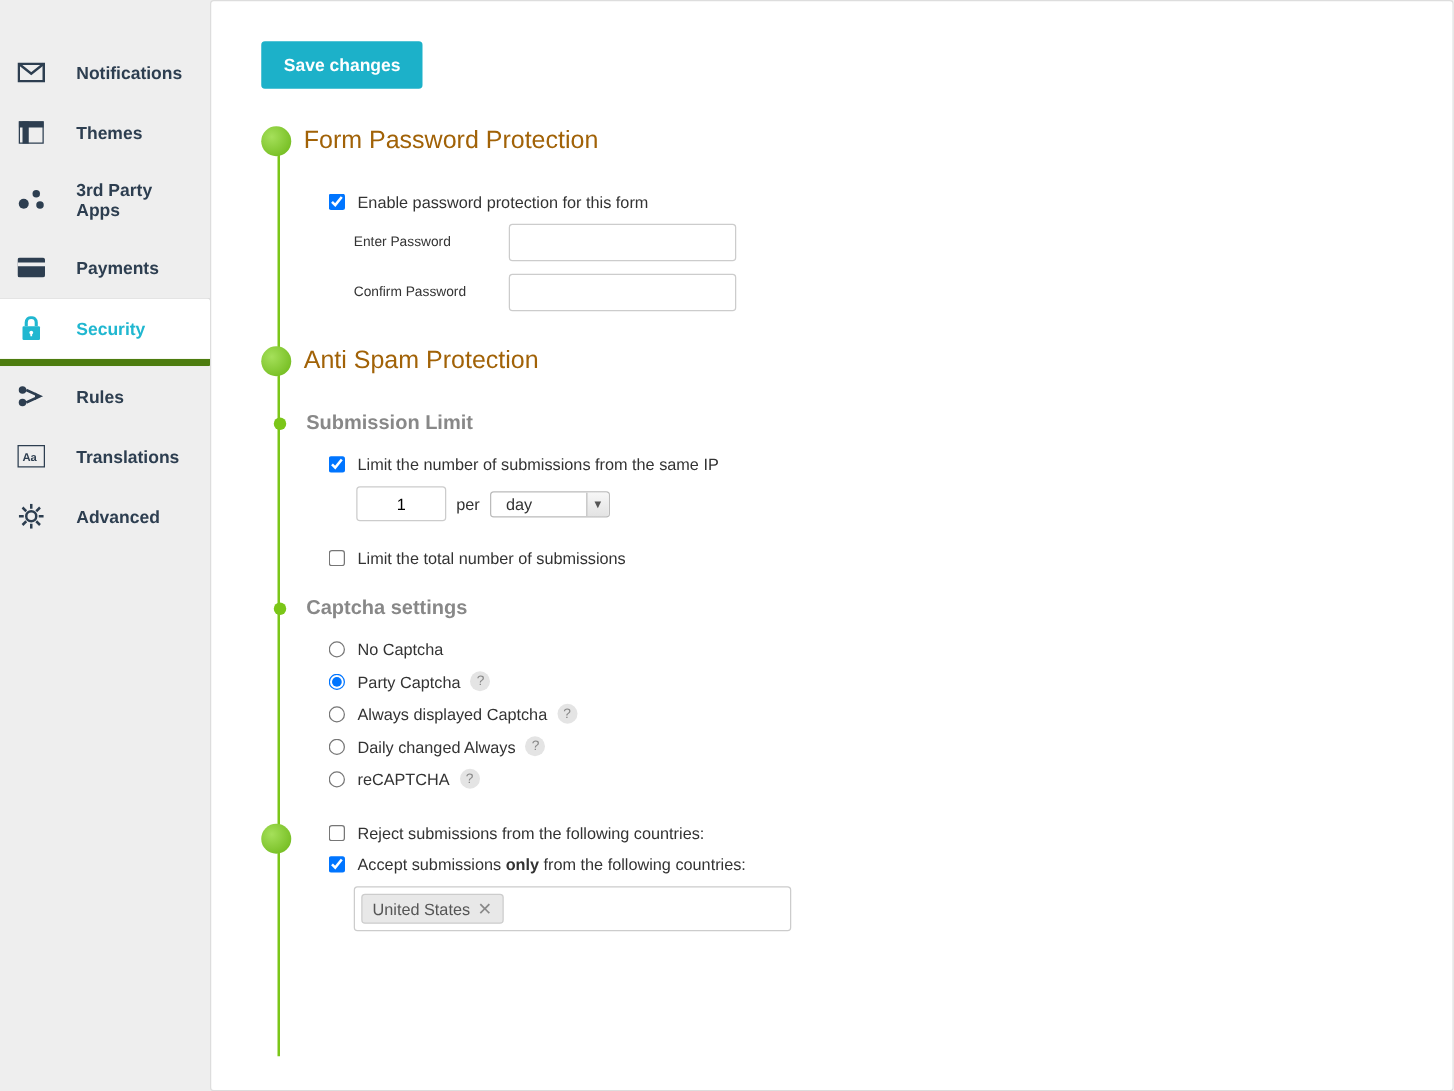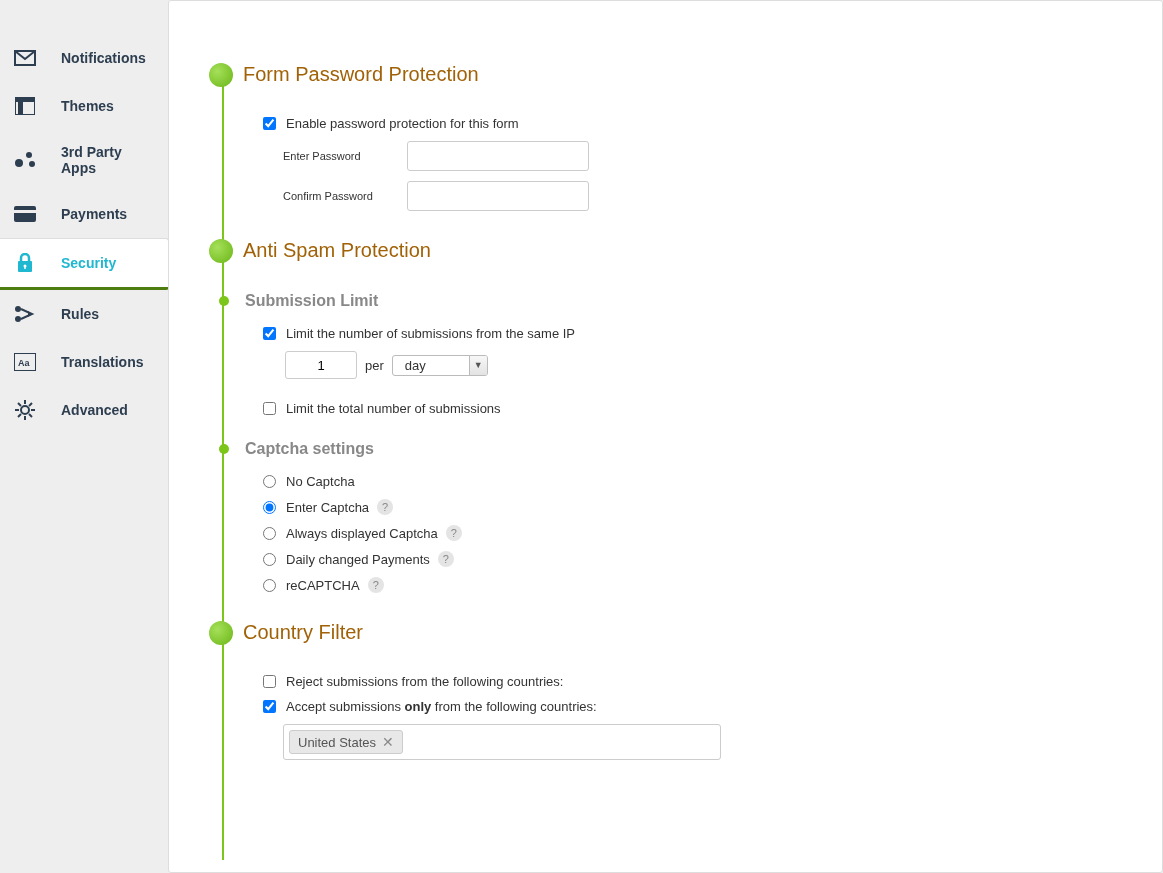--- a/index.html
+++ b/index.html
@@ -25,21 +25,21 @@
   padding: 14px 14px;
   cursor: pointer;
   color: #2d3e50;
   font-weight: bold;
   font-size: 14px;
 }
 .sidebar-item.active {
   background: #fff;
   color: #20b7d0;
   border-top: 1px solid #ddd;
-  border-bottom: 3px solid #4d7c0f;
+  border-bottom: 6px solid #4d7c0f;
   border-right: 1px solid #ddd;
   border-radius: 0 3px 3px 0;
   margin-right: -1px;
 }
 .sidebar-item .icon {
   width: 22px;
   height: 20px;
   display: flex;
   align-items: center;
   justify-content: center;
@@ -229,21 +229,21 @@
   margin-left: 8px;
   cursor: pointer;
 }
 .radio-label {
   font-size: 13px;
 }
 .tag-input {
   border: 1px solid #ccc;
   border-radius: 3px;
   padding: 5px;
-  width: 438px;
+  width: 350px;
   min-height: 34px;
   display: flex;
   flex-wrap: wrap;
   gap: 4px;
   margin-left: 20px;
 }
 .tag {
   background: #e8e8e8;
   border: 1px solid #ccc;
   border-radius: 3px;
@@ -351,20 +351,21 @@
               <line x1="14" y1="6" x2="17" y2="3"></line>
             </g>
           </svg>
       </span>
       <span>Advanced</span>
     </div>
   </div>
 
   <div class="main">
     <div class="page-header">
+      <button class="btn-primary">Save changes</button>
     </div>
 
     <div class="timeline">
       <div class="timeline-line"></div>
 
       <div class="section">
         <div class="section-bullet"></div>
         <div class="section-title">Form Password Protection</div>
         <div class="content">
           <div class="form-row">
@@ -412,45 +413,44 @@
         <div class="subsection">
           <div class="sub-bullet"></div>
           <div class="subsection-title">Captcha settings</div>
           <div class="content">
             <div class="form-row">
               <input type="radio" name="captcha" style="">
               <span class="radio-label">No Captcha</span>
             </div>
             <div class="form-row">
               <input type="radio" name="captcha" checked="" style="">
-              <span class="radio-label">Enter Captcha</span>
+              <span class="radio-label">Party Captcha</span>
               <span class="help-badge">?</span>
             </div>
             <div class="form-row">
               <input type="radio" name="captcha" style="">
               <span class="radio-label">Always displayed Captcha</span>
               <span class="help-badge">?</span>
             </div>
             <div class="form-row">
               <input type="radio" name="captcha" style="">
-              <span class="radio-label">Daily changed Payments</span>
+              <span class="radio-label">Daily changed Always</span>
               <span class="help-badge">?</span>
             </div>
             <div class="form-row">
               <input type="radio" name="captcha" style="">
               <span class="radio-label">reCAPTCHA</span>
               <span class="help-badge">?</span>
             </div>
           </div>
         </div>
       </div>
 
       <div class="section">
         <div class="section-bullet"></div>
-        <div class="section-title">Country Filter</div>
         <div class="content">
           <div class="form-row">
             <input type="checkbox" style="">
             <span>Reject submissions from the following countries:</span>
           </div>
           <div class="form-row">
             <input type="checkbox" checked="" style="">
             <span><span>Accept submissions </span><span class="only-bold">only</span><span> from the following countries:</span></span>
           </div>
           <div class="tag-input">

